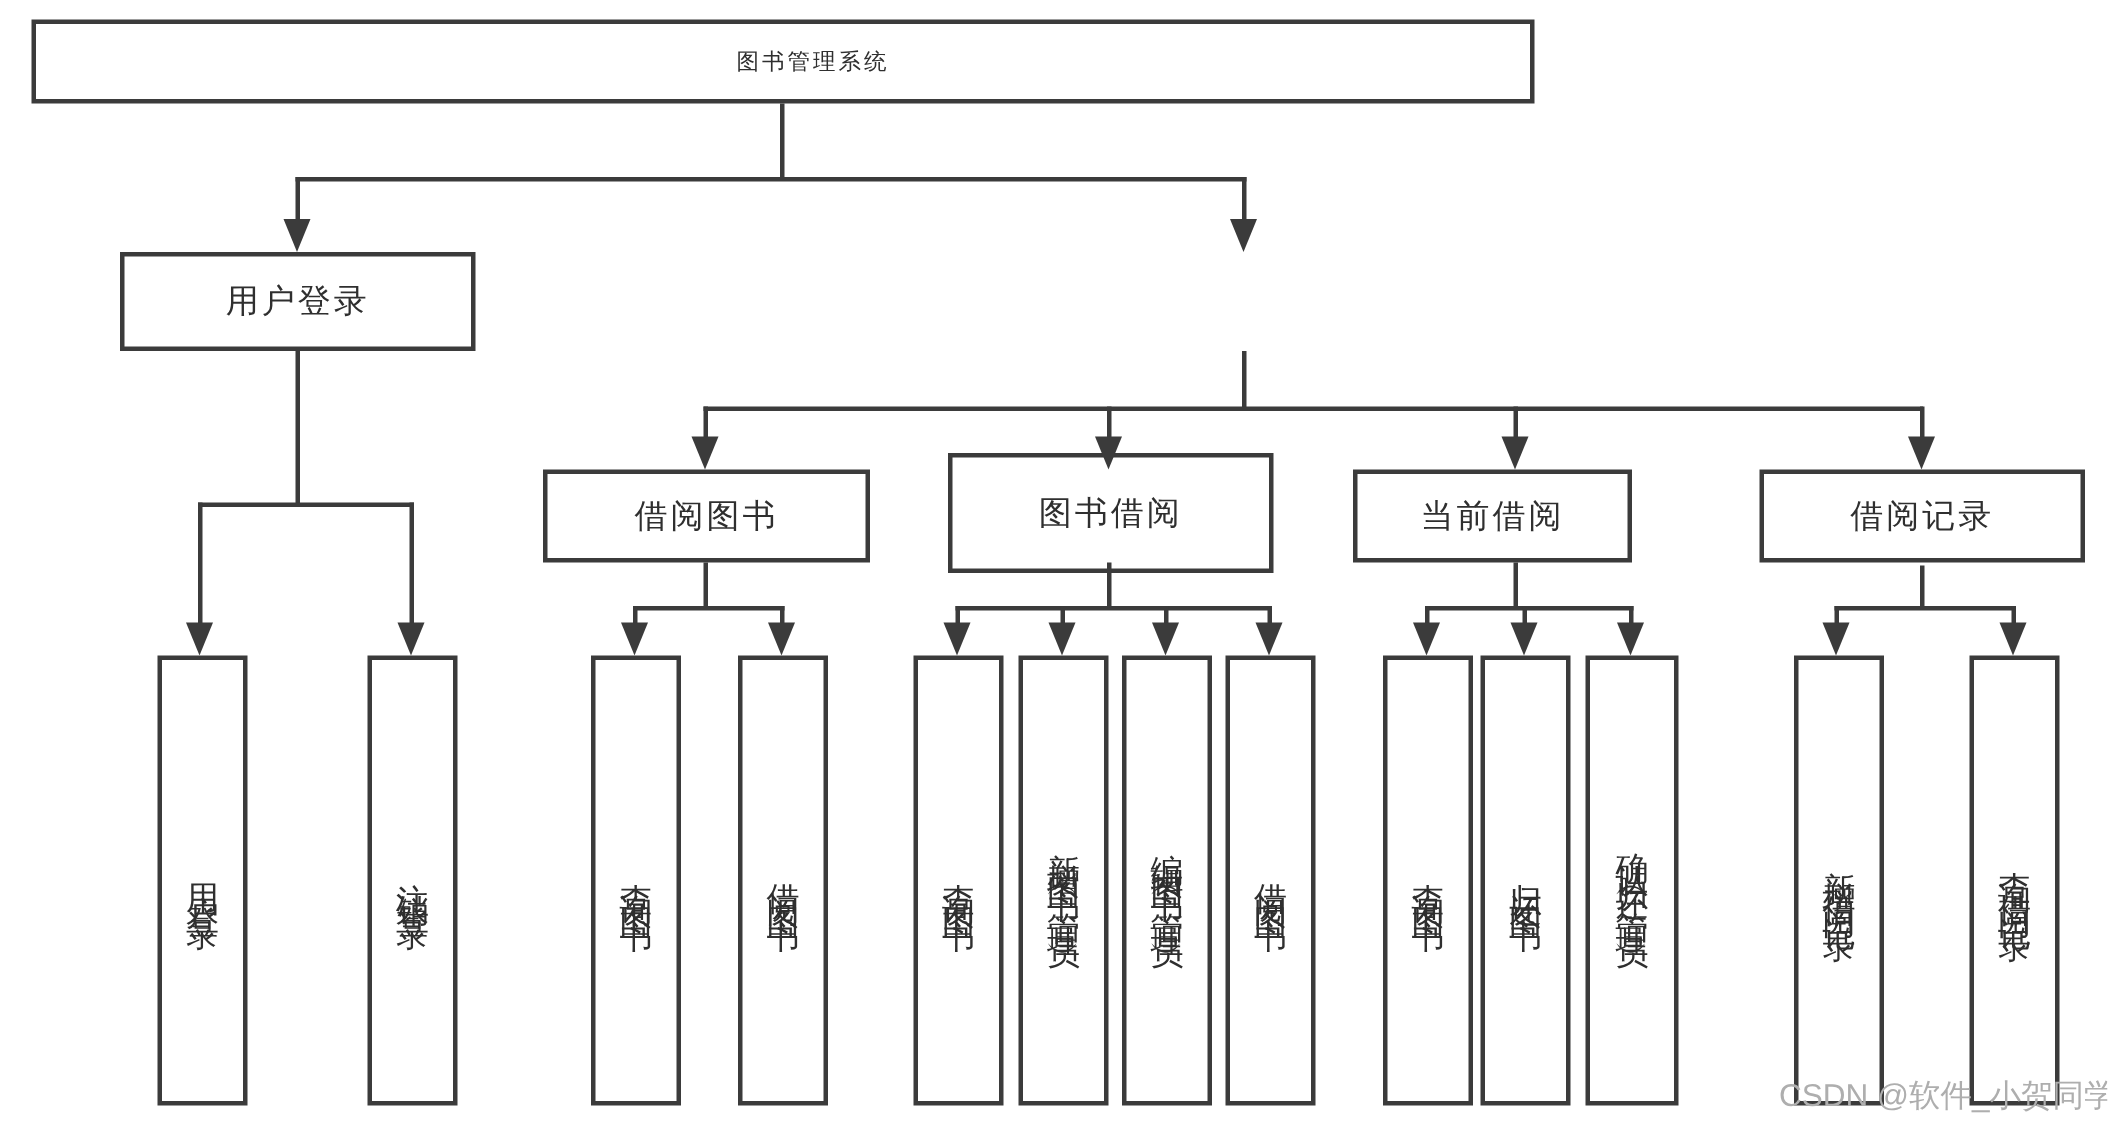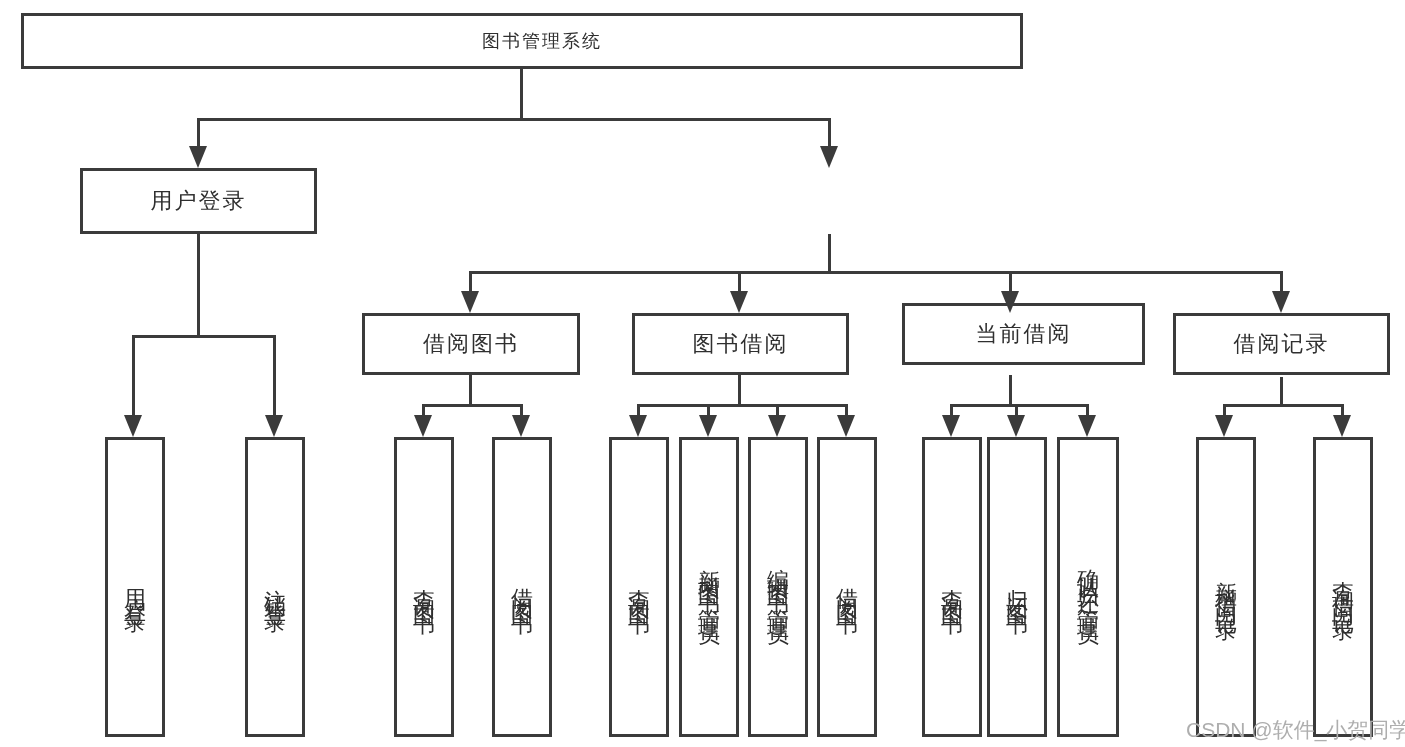--- a/index.html
+++ b/index.html
@@ -18,21 +18,21 @@
     box-sizing: border-box;
     border: 3px solid #3b3b3b;
     background: #ffffff;
     display: flex;
     align-items: center;
     justify-content: center;
     font-size: 22px;
     letter-spacing: 2px;
     white-space: nowrap;
   }
-  .node.top { font-size: 18px; padding-left: 40px; }
+  .node.top { font-size: 15px; padding-left: 40px; }
   .leaf {
     position: absolute;
     top: 437px;
     width: 60px;
     height: 300px;
     box-sizing: border-box;
     border: 3px solid #3b3b3b;
     background: #ffffff;
     display: flex;
     align-items: center;
@@ -73,24 +73,24 @@
     <span>图书管理系统</span>
   </div>
 
   <div class="node" style="left:80px;top:168px;width:237px;height:66px">
     <span>用户登录</span>
   </div>
 
   <div class="node" style="left:362px;top:313px;width:218px;height:62px">
     <span>借阅图书</span>
   </div>
-  <div class="node" style="left:632px;top:313px;width:217px;height:62px">
+  <div class="node" style="left:632px;top:302px;width:217px;height:80px">
     <span>图书借阅</span>
   </div>
-  <div class="node" style="left:902px;top:303px;width:243px;height:62px">
+  <div class="node" style="left:902px;top:313px;width:186px;height:62px">
     <span>当前借阅</span>
   </div>
   <div class="node" style="left:1173px;top:313px;width:217px;height:62px">
     <span>借阅记录</span>
   </div>
 
   <div class="leaf" style="left:105px">
     <span class="vtext">用户登录</span>
   </div>
   <div class="leaf" style="left:245px">

